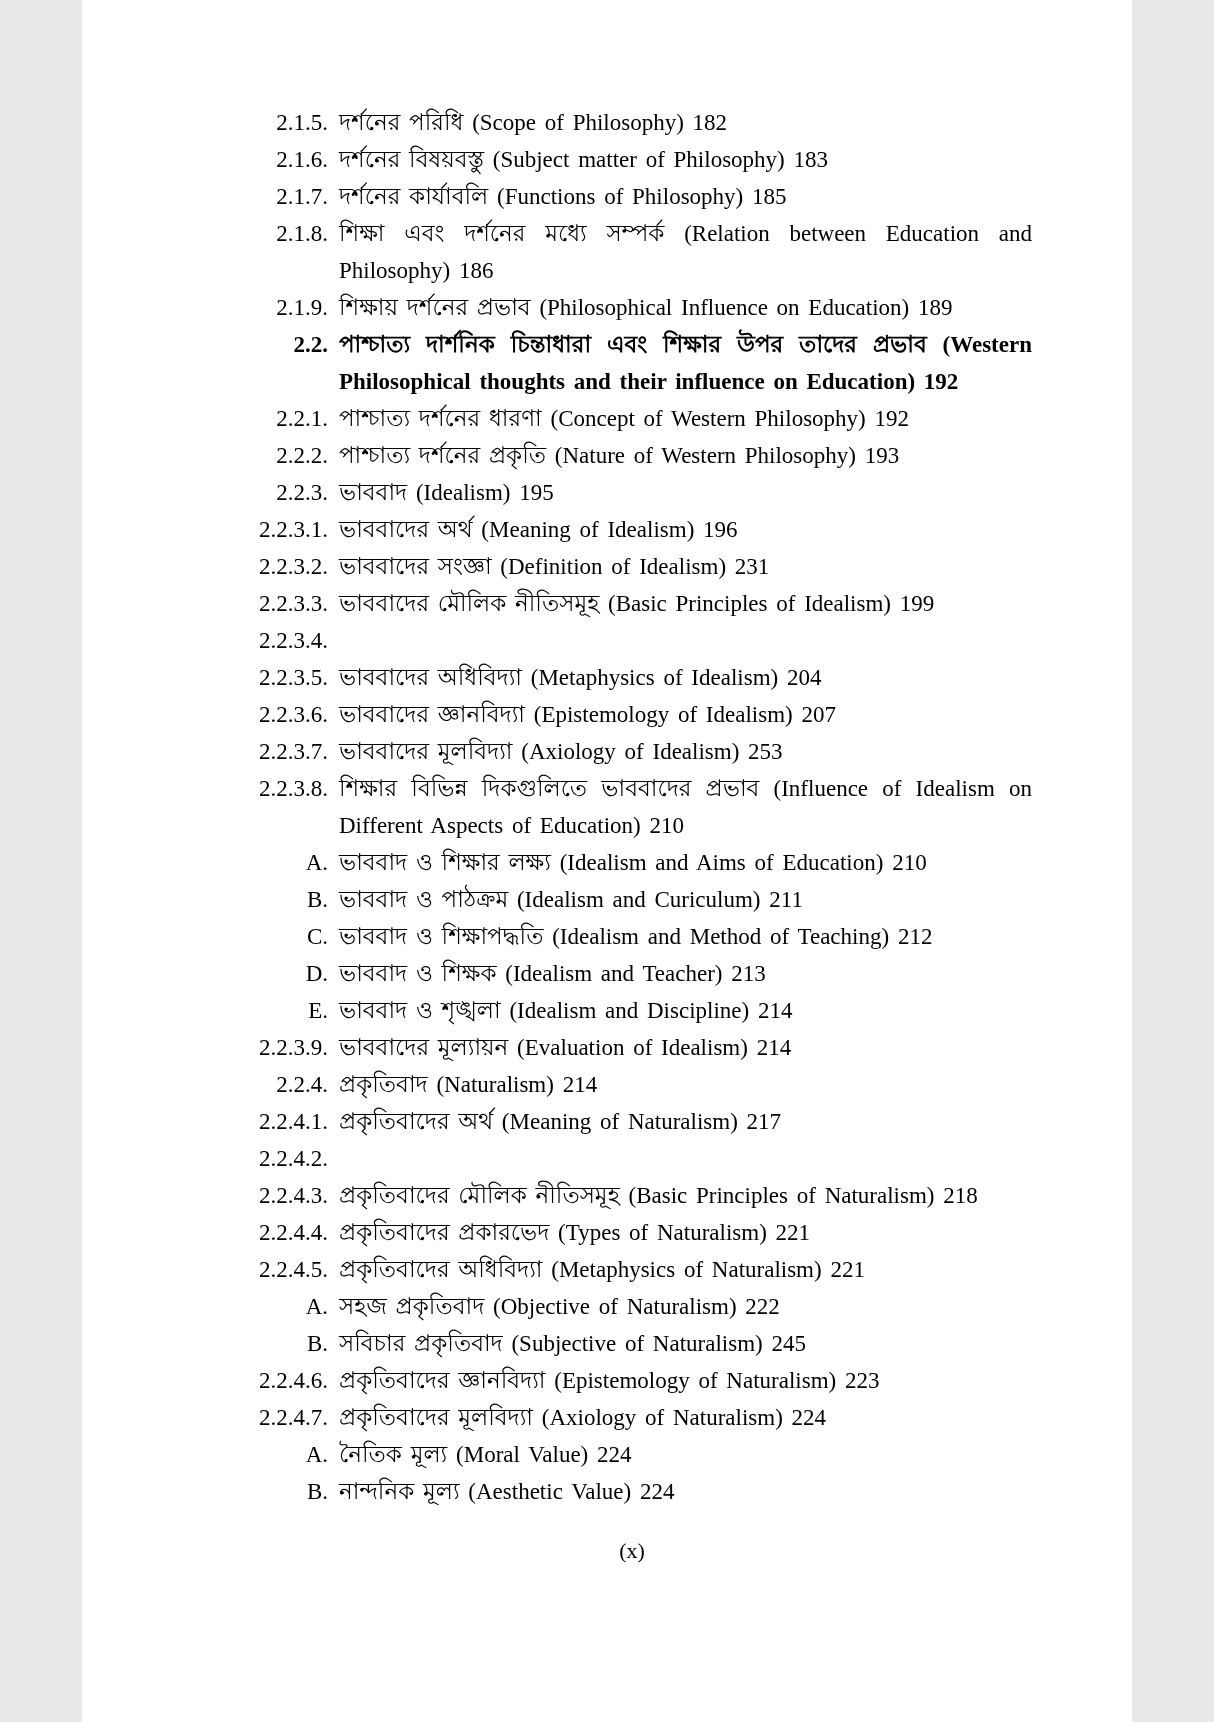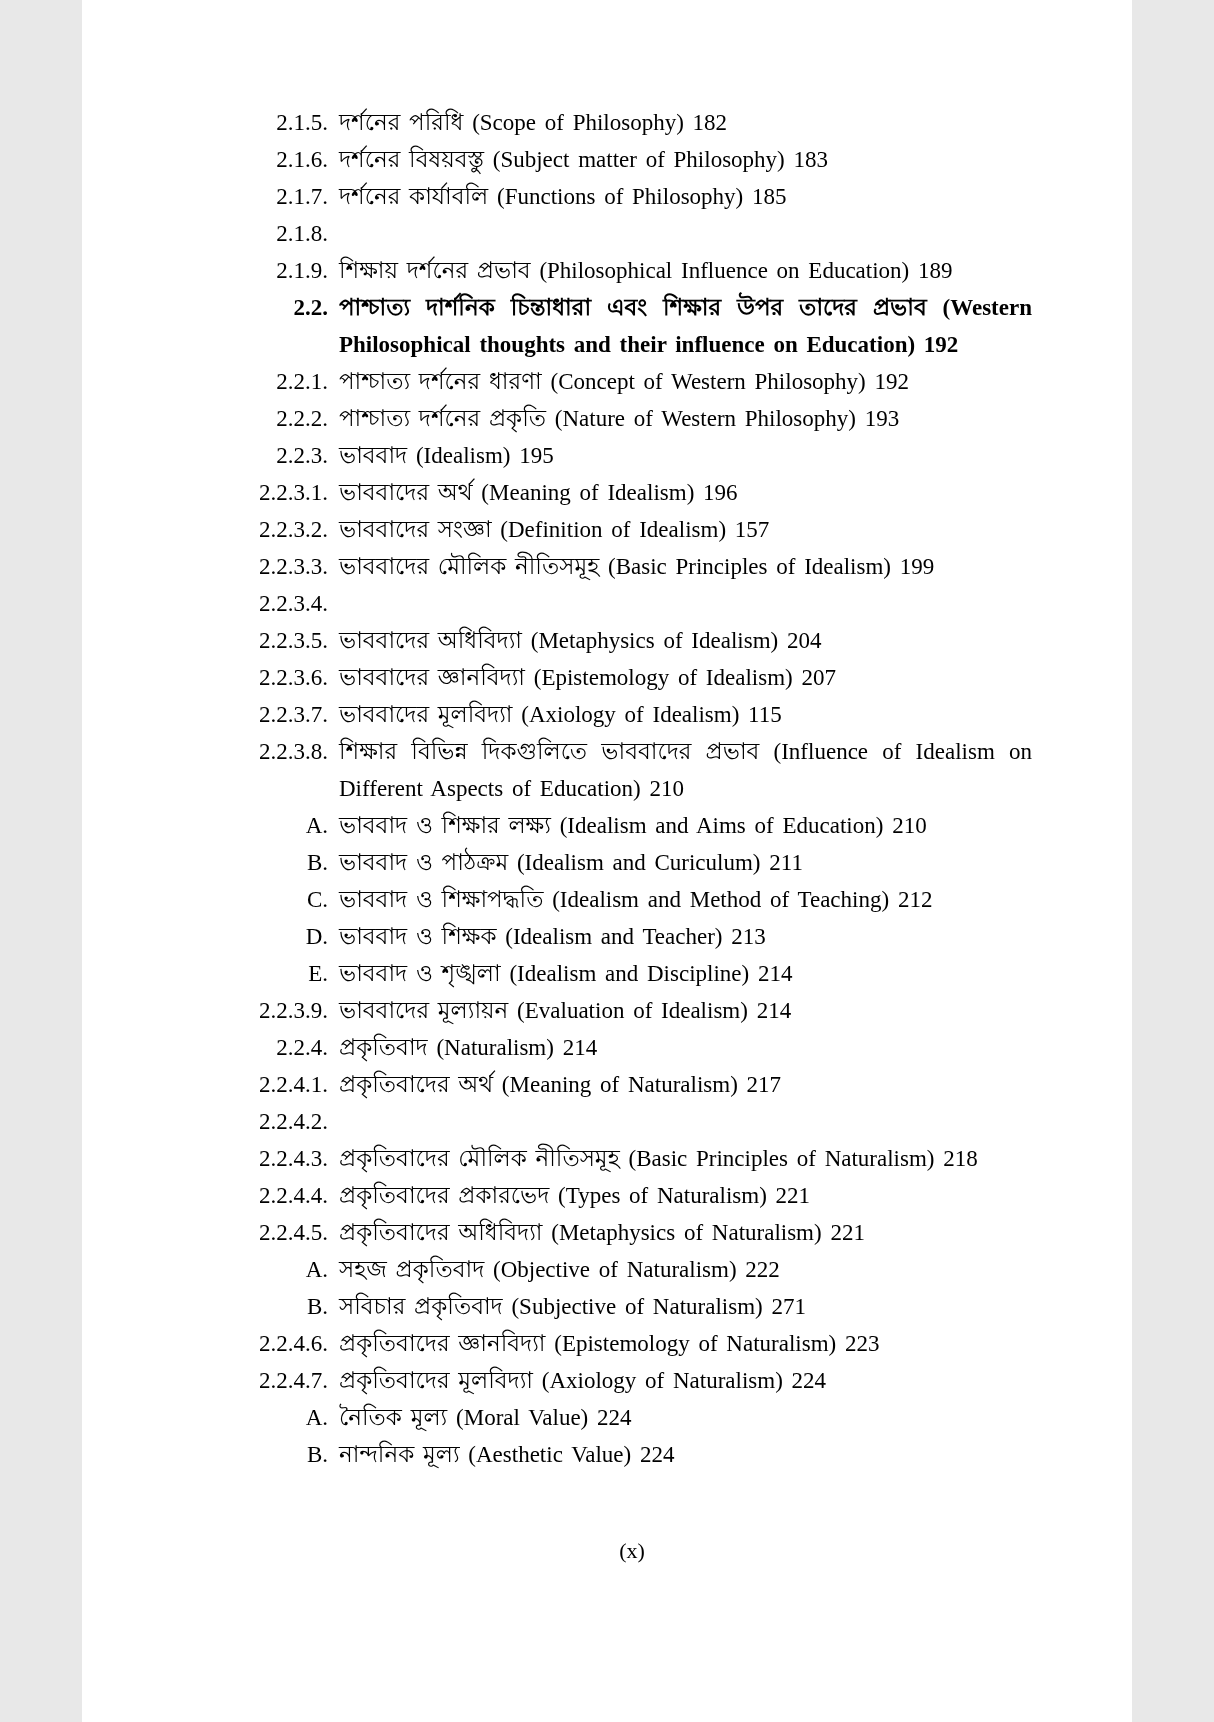--- a/index.html
+++ b/index.html
@@ -66,20 +66,21 @@
       <div class="toc-row">
         <span class="toc-num">2.1.6.</span>
         <span class="toc-text">দর্শনের বিষয়বস্তু (Subject matter of Philosophy) 183</span>
       </div>
       <div class="toc-row">
         <span class="toc-num">2.1.7.</span>
         <span class="toc-text">দর্শনের কার্যাবলি (Functions of Philosophy) 185</span>
       </div>
       <div class="toc-row">
         <span class="toc-num">2.1.8.</span>
+        <span class="toc-text">শিক্ষা এবং দর্শনের মধ্যে সম্পর্ক (Relation between Education and Philosophy) 186</span>
       </div>
       <div class="toc-row">
         <span class="toc-num">2.1.9.</span>
         <span class="toc-text">শিক্ষায় দর্শনের প্রভাব (Philosophical Influence on Education) 189</span>
       </div>
       <div class="toc-row bold">
         <span class="toc-num">2.2.</span>
         <span class="toc-text">পাশ্চাত্য দার্শনিক চিন্তাধারা এবং শিক্ষার উপর তাদের প্রভাব (Western Philosophical thoughts and their influence on Education) 192</span>
       </div>
       <div class="toc-row">
@@ -93,40 +94,40 @@
       <div class="toc-row">
         <span class="toc-num">2.2.3.</span>
         <span class="toc-text">ভাববাদ (Idealism) 195</span>
       </div>
       <div class="toc-row">
         <span class="toc-num">2.2.3.1.</span>
         <span class="toc-text">ভাববাদের অর্থ (Meaning of Idealism) 196</span>
       </div>
       <div class="toc-row">
         <span class="toc-num">2.2.3.2.</span>
-        <span class="toc-text">ভাববাদের সংজ্ঞা (Definition of Idealism) 157</span>
+        <span class="toc-text">ভাববাদের সংজ্ঞা (Definition of Idealism) 231</span>
       </div>
       <div class="toc-row">
         <span class="toc-num">2.2.3.3.</span>
         <span class="toc-text">ভাববাদের মৌলিক নীতিসমূহ (Basic Principles of Idealism) 199</span>
       </div>
       <div class="toc-row">
         <span class="toc-num">2.2.3.4.</span>
       </div>
       <div class="toc-row">
         <span class="toc-num">2.2.3.5.</span>
         <span class="toc-text">ভাববাদের অধিবিদ্যা (Metaphysics of Idealism) 204</span>
       </div>
       <div class="toc-row">
         <span class="toc-num">2.2.3.6.</span>
         <span class="toc-text">ভাববাদের জ্ঞানবিদ্যা (Epistemology of Idealism) 207</span>
       </div>
       <div class="toc-row">
         <span class="toc-num">2.2.3.7.</span>
-        <span class="toc-text">ভাববাদের মূলবিদ্যা (Axiology of Idealism) 115</span>
+        <span class="toc-text">ভাববাদের মূলবিদ্যা (Axiology of Idealism) 253</span>
       </div>
       <div class="toc-row">
         <span class="toc-num">2.2.3.8.</span>
         <span class="toc-text">শিক্ষার বিভিন্ন দিকগুলিতে ভাববাদের প্রভাব (Influence of Idealism on Different Aspects of Education) 210</span>
       </div>
       <div class="toc-row">
         <span class="toc-num">A.</span>
         <span class="toc-text">ভাববাদ ও শিক্ষার লক্ষ্য (Idealism and Aims of Education) 210</span>
       </div>
       <div class="toc-row">
@@ -171,21 +172,21 @@
       <div class="toc-row">
         <span class="toc-num">2.2.4.5.</span>
         <span class="toc-text">প্রকৃতিবাদের অধিবিদ্যা (Metaphysics of Naturalism) 221</span>
       </div>
       <div class="toc-row">
         <span class="toc-num">A.</span>
         <span class="toc-text">সহজ প্রকৃতিবাদ (Objective of Naturalism) 222</span>
       </div>
       <div class="toc-row">
         <span class="toc-num">B.</span>
-        <span class="toc-text">সবিচার প্রকৃতিবাদ (Subjective of Naturalism) 271</span>
+        <span class="toc-text">সবিচার প্রকৃতিবাদ (Subjective of Naturalism) 245</span>
       </div>
       <div class="toc-row">
         <span class="toc-num">2.2.4.6.</span>
         <span class="toc-text">প্রকৃতিবাদের জ্ঞানবিদ্যা (Epistemology of Naturalism) 223</span>
       </div>
       <div class="toc-row">
         <span class="toc-num">2.2.4.7.</span>
         <span class="toc-text">প্রকৃতিবাদের মূলবিদ্যা (Axiology of Naturalism) 224</span>
       </div>
       <div class="toc-row">

